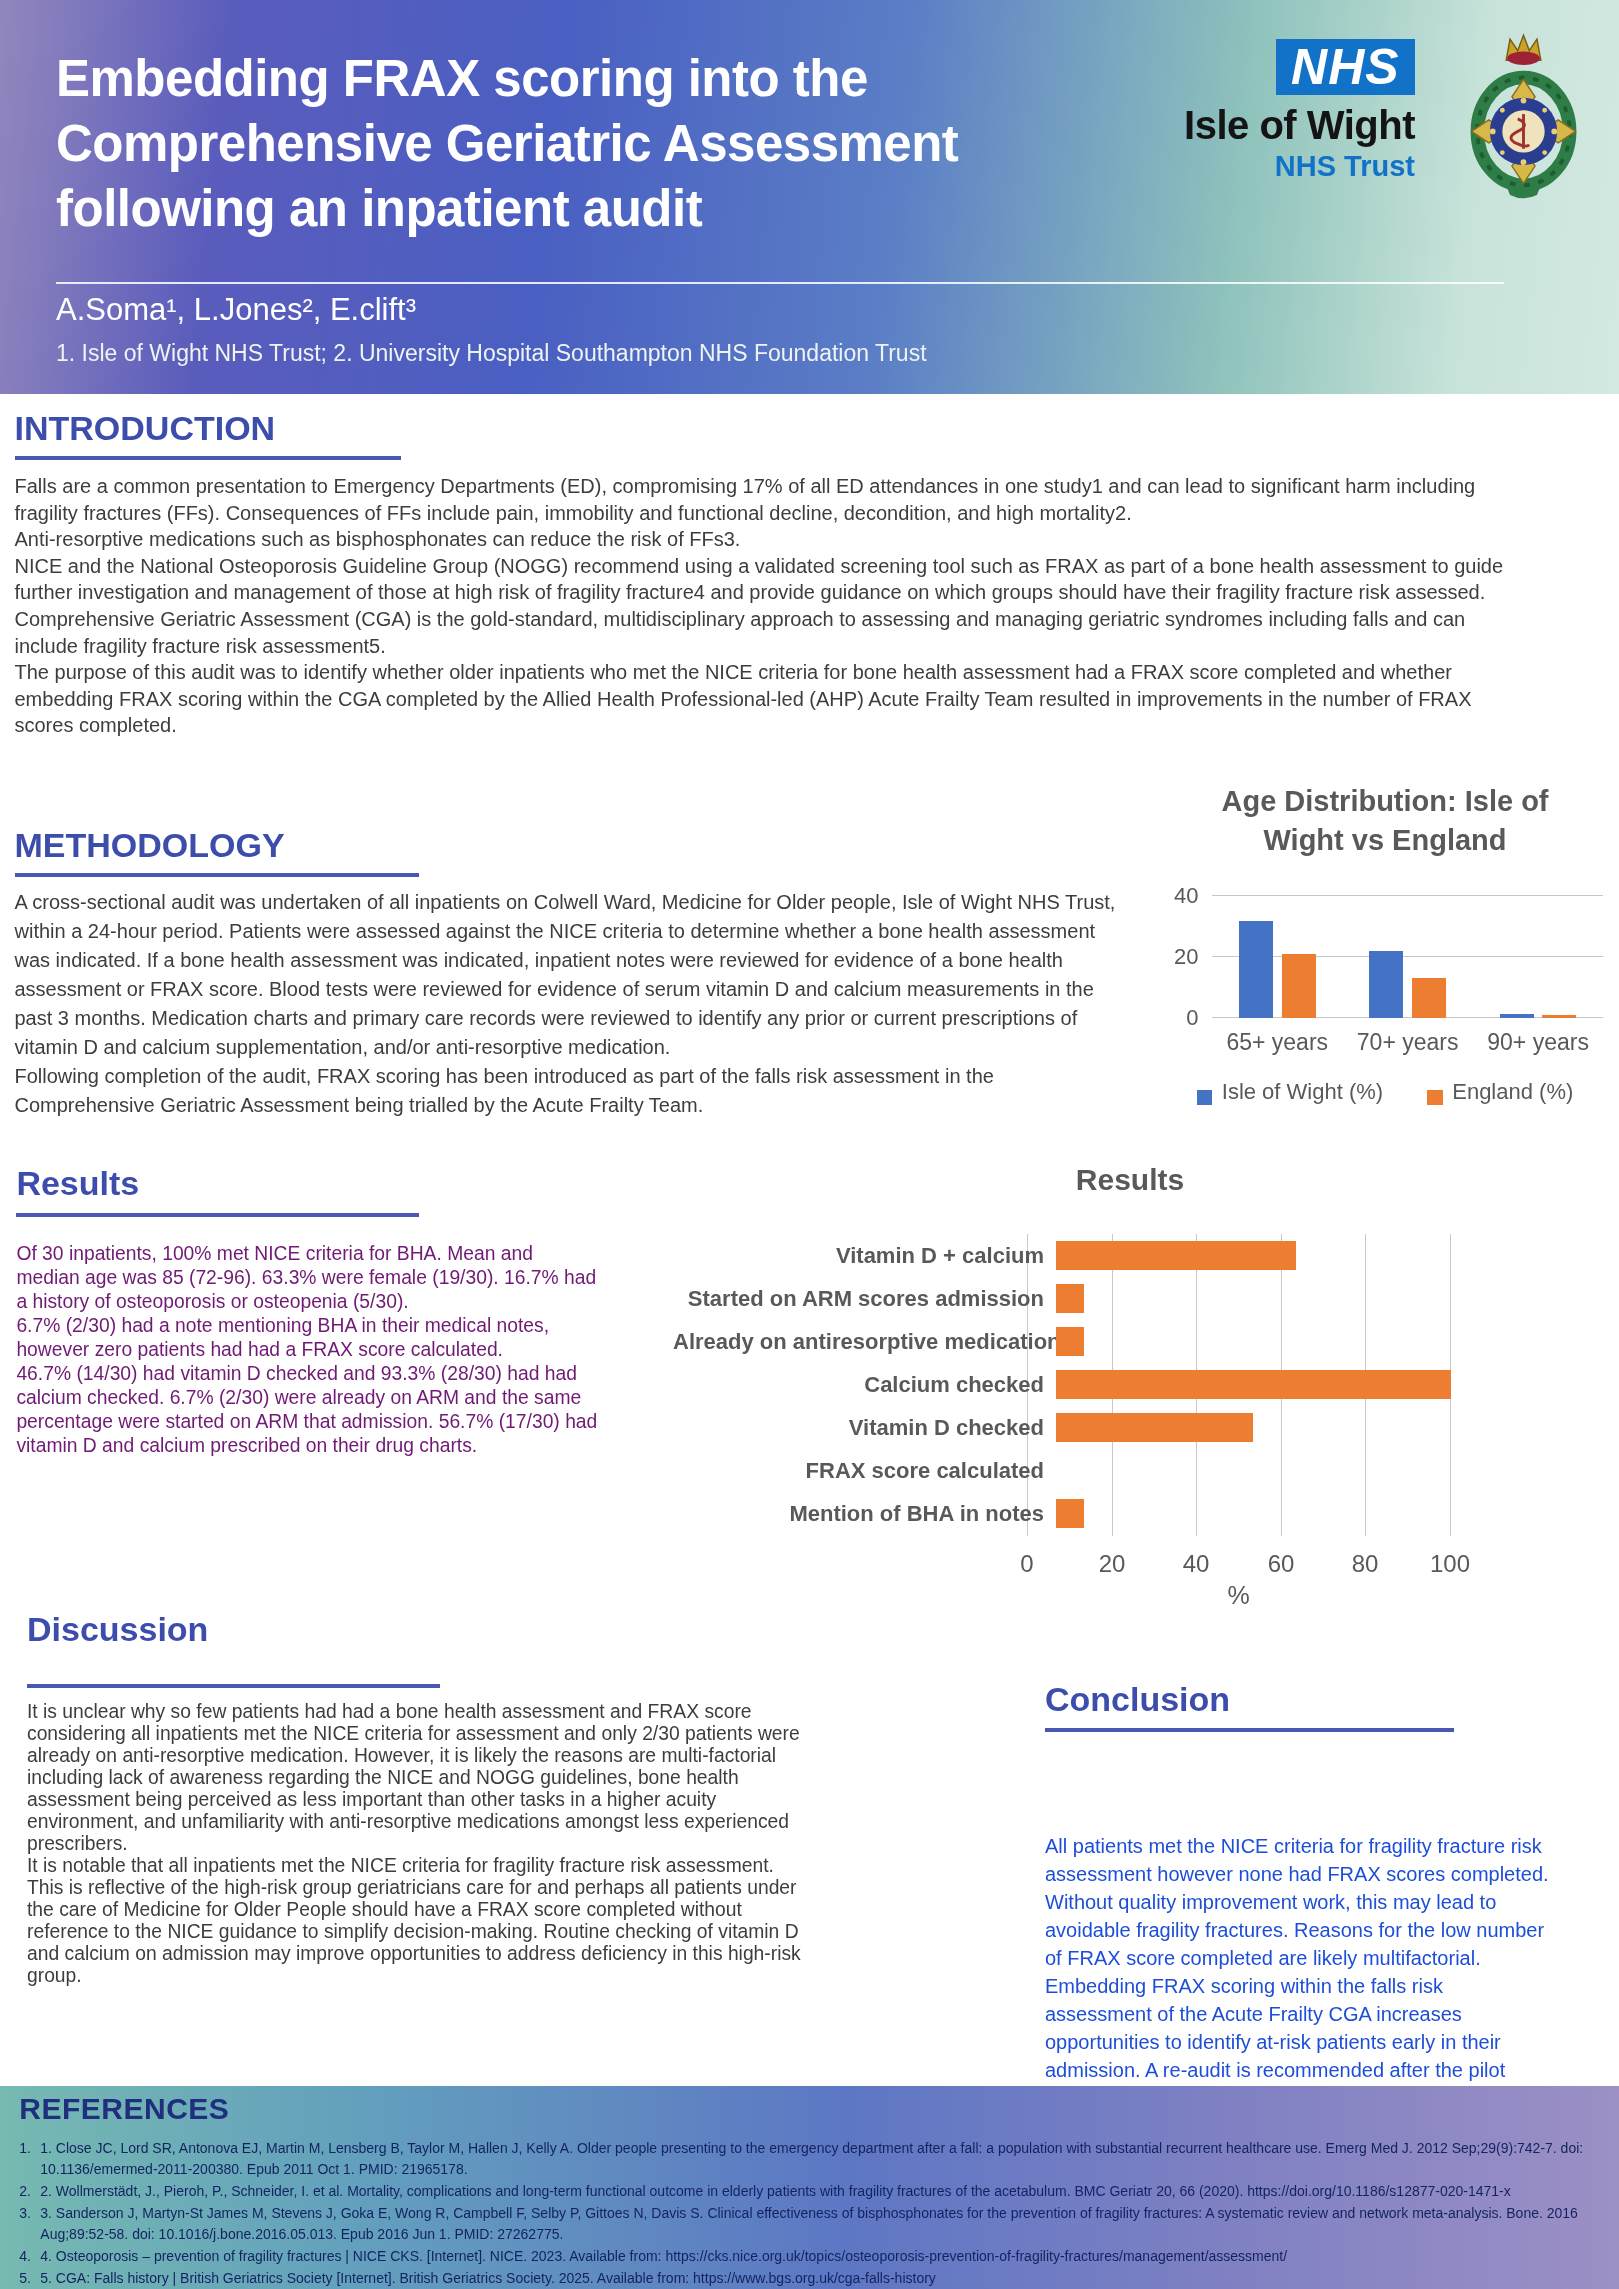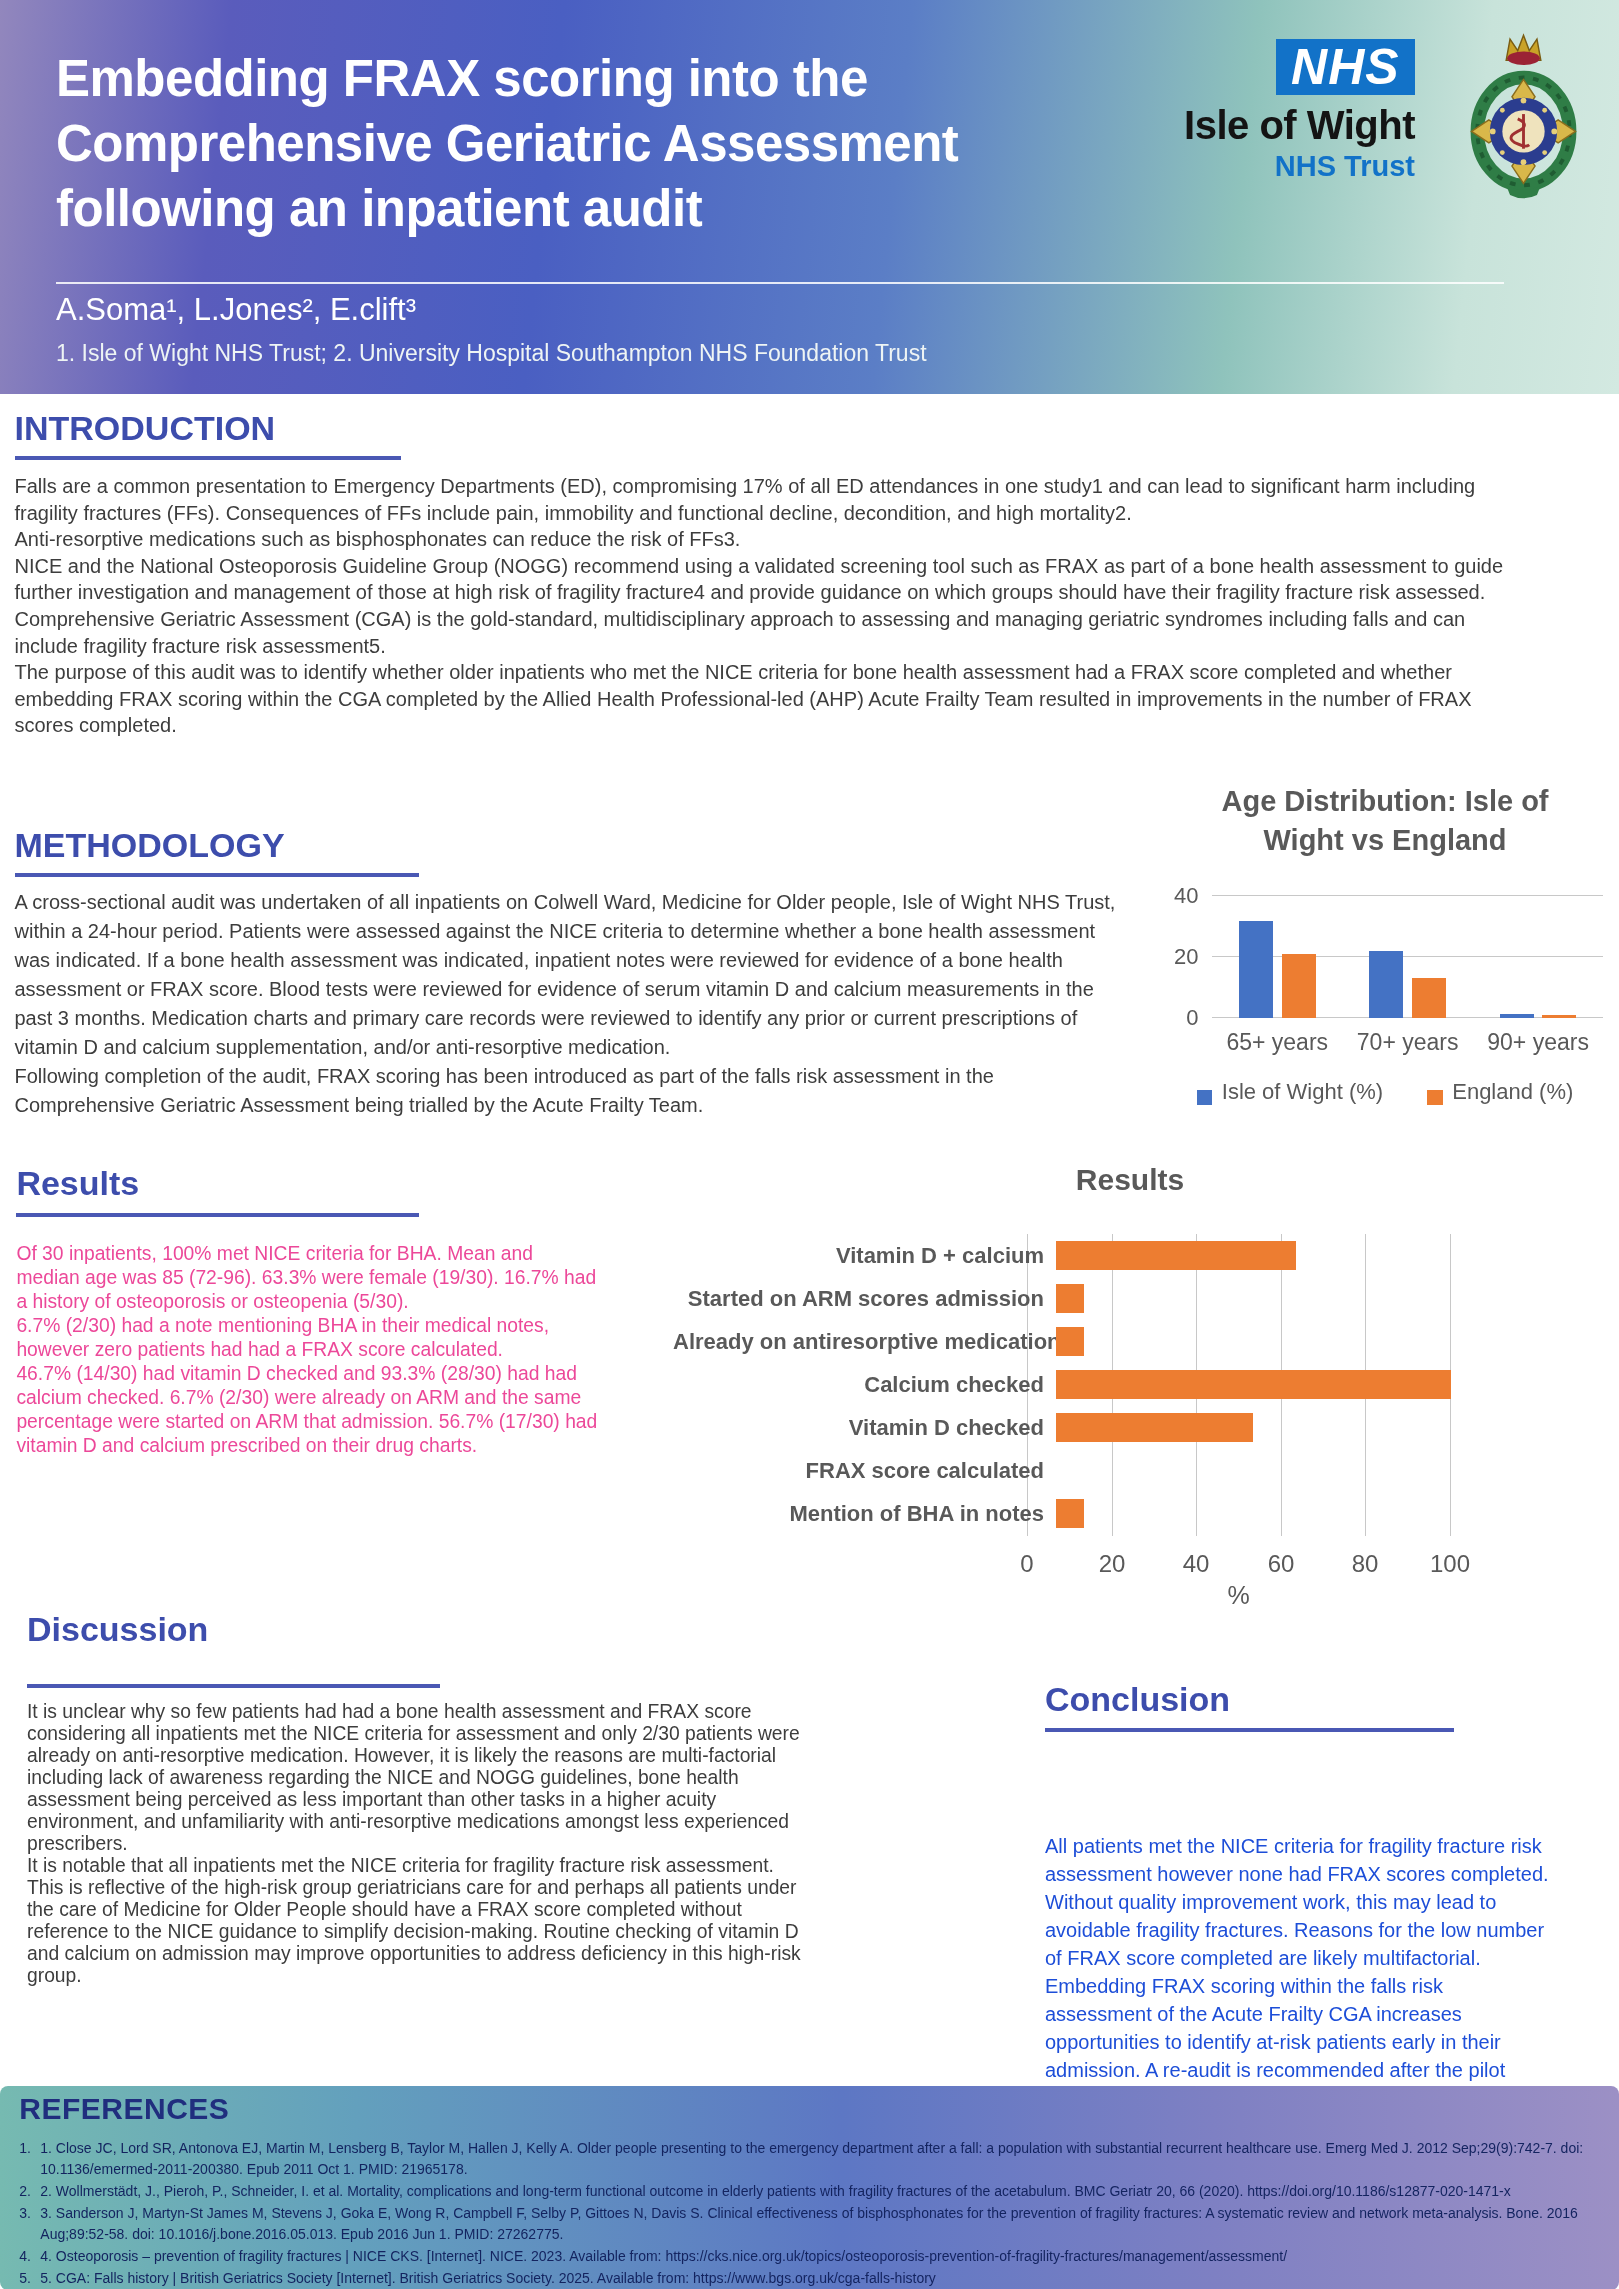--- a/index.html
+++ b/index.html
@@ -29,21 +29,21 @@
   #intro-rule{left:14.5px;top:456px;width:386px;}
   #intro-body{position:absolute;left:14.5px;top:473px;width:1492px;font-size:20px;line-height:26.6px;color:#3d3d3d;}
   #intro-body p,#meth-body p,#res-body p,#disc-body p,#conc-body p{margin:0;}
 
   #meth-h{left:14.5px;top:826px;}
   #meth-rule{left:14.5px;top:873px;width:404px;}
   #meth-body{position:absolute;left:14.5px;top:888px;width:1110px;font-size:20px;line-height:29px;color:#3d3d3d;}
 
   #res-h{left:16.4px;top:1164px;}
   #res-rule{left:16.4px;top:1213px;width:403px;}
-  #res-body{position:absolute;left:16.4px;top:1242px;width:584px;font-size:19.3px;line-height:24px;color:#ec4899;}
+  #res-body{position:absolute;left:16.4px;top:1242px;width:584px;font-size:19.3px;line-height:24px;color:#701a75;}
 
   #disc-h{left:27px;top:1610px;}
   #disc-rule{left:27px;top:1684px;width:413px;}
   #disc-body{position:absolute;left:27px;top:1701px;width:777px;font-size:19.3px;line-height:22px;color:#3d3d3d;}
 
   #conc-h{left:1045px;top:1680px;}
   #conc-rule{left:1045px;top:1728px;width:409px;}
   #conc-body{position:absolute;left:1045px;top:1832px;width:506px;font-size:20px;line-height:28px;color:#1d4ed8;}
 
   
@@ -71,21 +71,21 @@
   .rc-row{height:43px;display:flex;align-items:center;margin-left:28px;}
   .rc-label{width:371px;text-align:right;padding-right:11.6px;font-size:22px;font-weight:600;color:#595959;white-space:nowrap;}
   .rc-track{position:relative;width:423px;height:29px;}
   .rc-bar{position:absolute;left:0;top:0;height:29px;}
   .rc-xticks{position:relative;margin-left:382px;width:423px;height:31px;margin-top:13.5px;}
   .rc-xt{position:absolute;transform:translateX(-50%);font-size:24px;color:#595959;}
   .rc-xlabel{margin-left:382px;width:423px;text-align:center;font-size:25px;color:#595959;}
 
   
   .footer{position:absolute;left:0;top:2086px;width:1619px;height:204px;
-    background:linear-gradient(90deg,#76bab1 0%,#63a0bd 22%,#5d77c4 52%,#7e80c3 75%,#9c90c5 100%);border-radius:8px;}
+    background:linear-gradient(90deg,#76bab1 0%,#63a0bd 22%,#5d77c4 52%,#7e80c3 75%,#9c90c5 100%);}
   .refs-h{position:absolute;left:19.3px;top:5.8px;font-size:30px;font-weight:800;color:#202e7e;margin:0;letter-spacing:0.5px;}
   .refs-list{position:absolute;left:19.3px;top:52px;width:1579px;font-size:14px;line-height:21px;color:#13235f;}
   .ref-item{display:flex;margin-bottom:1px;}
   .ref-num{width:21px;flex:none;}
   .ref-txt{flex:1;}
 </style>
 </head>
 <body>
 
 <div class="page">

